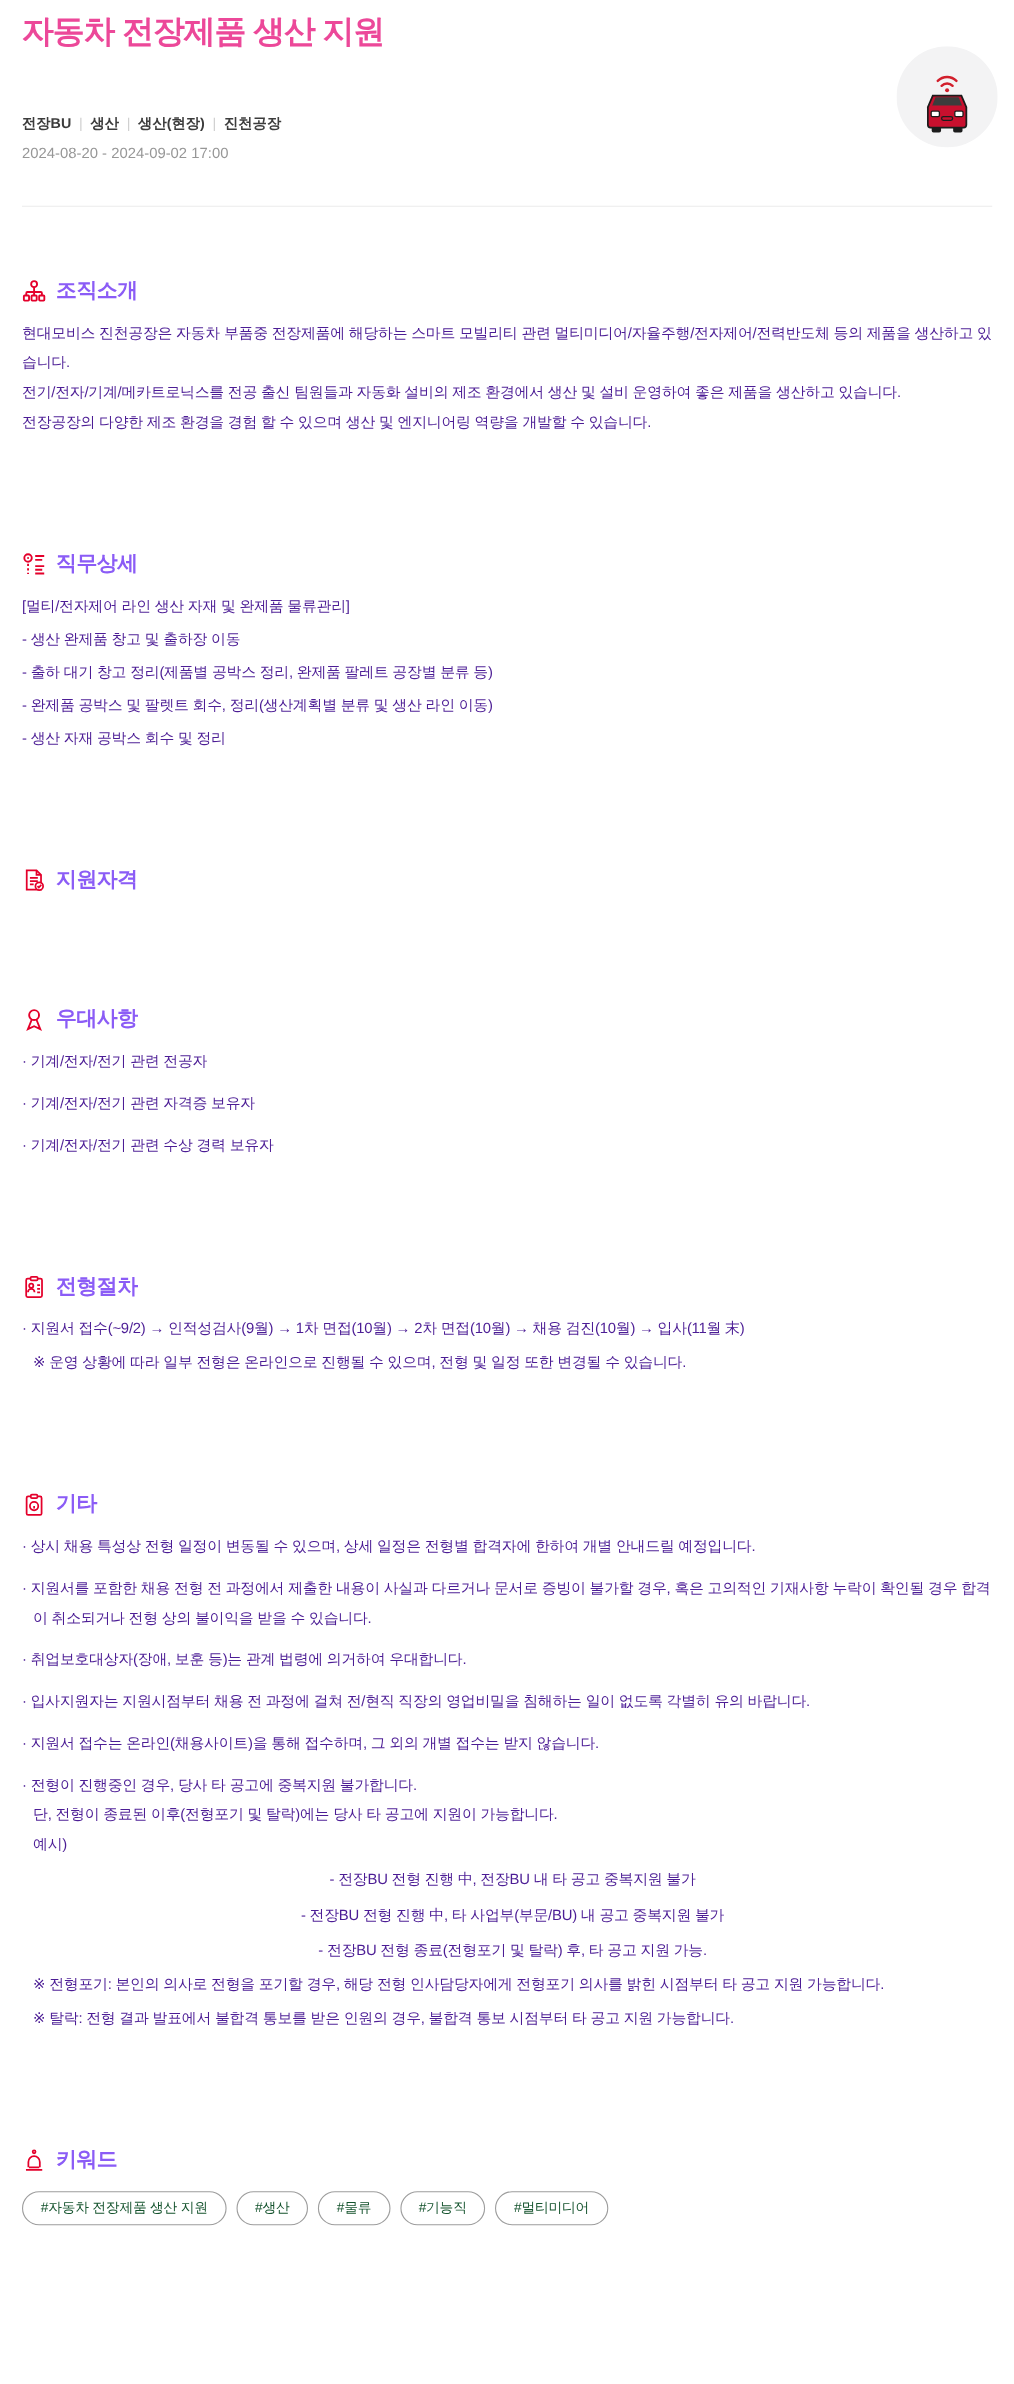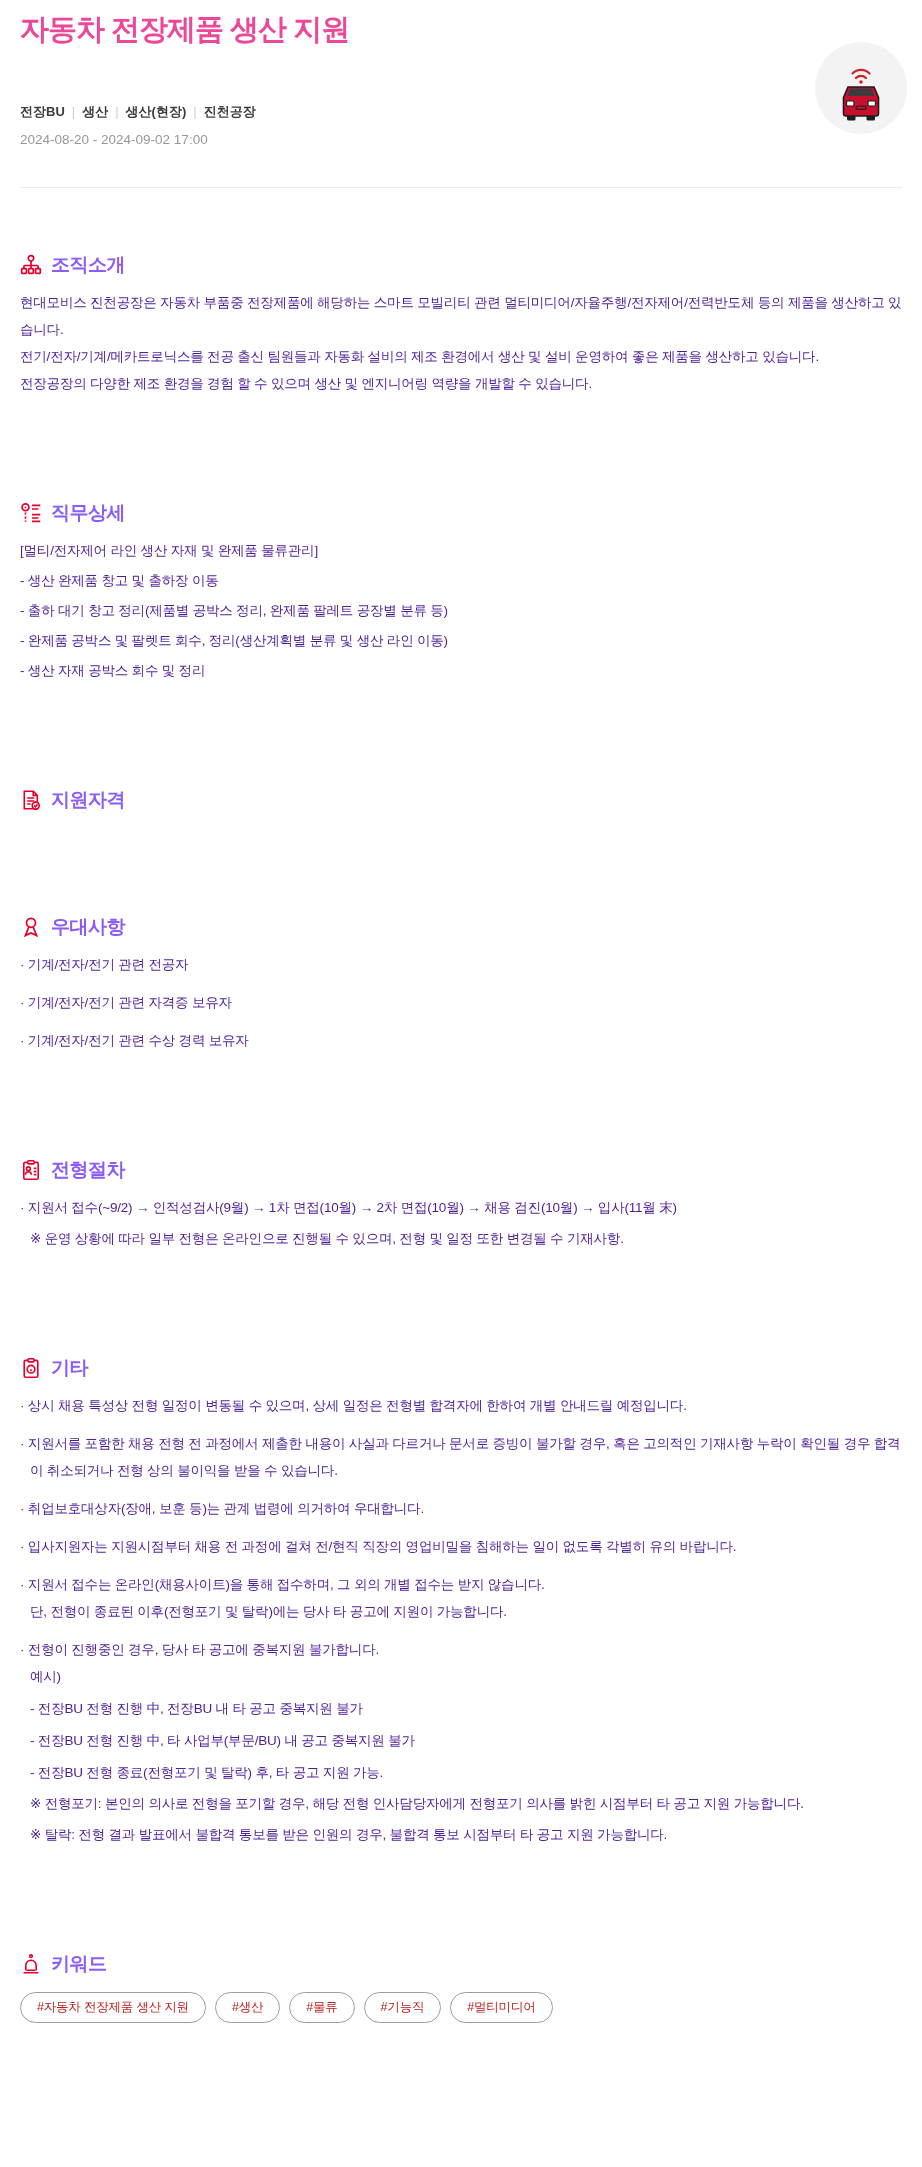--- a/index.html
+++ b/index.html
@@ -20,26 +20,26 @@
   .sec-h { display:flex; align-items:flex-start; gap:9px; color:#8b5cf6; font-size:19px; line-height:22px; font-weight:700; letter-spacing:-0.5px; }
   .sec-h .ic { width:22px; height:22px; display:inline-flex; color:#e4002b; flex:0 0 auto; }
   .sec-h .ic svg { width:100%; height:100%; }
   .sec-body { margin-top:13px; }
   .line { font-size:13.5px; line-height:27px; color:#4c1d95; letter-spacing:-0.2px; }
   .jd { margin-top:3px; }
   .bullet { margin-top:11px; padding-left:10px; text-indent:-10px; }
   .b0 { margin-top:0; }
   .note { margin-top:4px; padding-left:10px; }
   .cont { padding-left:10px; }
-  .dash { margin-top:5px; padding-left:10px; }
+  .dash { margin-top:5px; padding-left:10px;text-align:center; }
   .chips { margin-top:17px; display:flex; flex-wrap:wrap; gap:9px; }
   .chip {
     display:inline-flex; align-items:center; height:31px; padding:0 16px;
     border:1px solid #9d9d9d; border-radius:16px; background:#fff;
-    font-size:12.5px; color:#b91c1c; letter-spacing:-0.2px; cursor:pointer;
+    font-size:12.5px; color:#14532d; letter-spacing:-0.2px; cursor:pointer;
   }
 </style>
 </head>
 <body>
 
 <div class="wrap">
 
   <header>
     <h1 class="title">자동차 전장제품 생산 지원</h1>
 
@@ -151,21 +151,21 @@
           <rect x="7.8" y="1.7" width="6.4" height="3.2" rx="1" fill="#fff"></rect>
           <circle cx="8.4" cy="9.8" r="1.9"></circle>
           <path d="M5.4 15.8a3 3 0 0 1 6 0"></path>
           <path d="M13.8 9.4h2.6M13.8 12.6h2.6M13.8 15.8h2.6"></path>
         </svg>
       </span>
       <span>전형절차</span>
     </h2>
     <div class="sec-body">
       <div class="line bullet b0">· 지원서 접수(~9/2) → 인적성검사(9월) → 1차 면접(10월) → 2차 면접(10월) → 채용 검진(10월) → 입사(11월 末)</div>
-      <div class="line note">※ 운영 상황에 따라 일부 전형은 온라인으로 진행될 수 있으며, 전형 및 일정 또한 변경될 수 기재사항.</div>
+      <div class="line note">※ 운영 상황에 따라 일부 전형은 온라인으로 진행될 수 있으며, 전형 및 일정 또한 변경될 수 있습니다.</div>
     </div>
   </section>
 
   <section class="section">
     <h2 class="sec-h">
       <span class="ic">
         <svg viewBox="0 0 22 22" fill="none" stroke="currentColor" stroke-width="1.6">
           <rect x="4.2" y="3.4" width="13.6" height="16.8" rx="1.4"></rect>
           <rect x="8" y="1.7" width="6" height="3.2" rx="1" fill="#fff"></rect>
           <circle cx="11" cy="12.2" r="3.8"></circle>
@@ -173,22 +173,22 @@
         </svg>
       </span>
       <span>기타</span>
     </h2>
     <div class="sec-body">
       <div class="line bullet b0">· 상시 채용 특성상 전형 일정이 변동될 수 있으며, 상세 일정은 전형별 합격자에 한하여 개별 안내드릴 예정입니다.</div>
       <div class="line bullet">· 지원서를 포함한 채용 전형 전 과정에서 제출한 내용이 사실과 다르거나 문서로 증빙이 불가할 경우, 혹은 고의적인 기재사항 누락이 확인될 경우 합격이 취소되거나 전형 상의 불이익을 받을 수 있습니다.</div>
       <div class="line bullet">· 취업보호대상자(장애, 보훈 등)는 관계 법령에 의거하여 우대합니다.</div>
       <div class="line bullet">· 입사지원자는 지원시점부터 채용 전 과정에 걸쳐 전/현직 직장의 영업비밀을 침해하는 일이 없도록 각별히 유의 바랍니다.</div>
       <div class="line bullet">· 지원서 접수는 온라인(채용사이트)을 통해 접수하며, 그 외의 개별 접수는 받지 않습니다.</div>
+      <div class="line bullet">· 전형이 진행중인 경우, 당사 타 공고에 중복지원 불가합니다.</div>
       <div class="line cont">단, 전형이 종료된 이후(전형포기 및 탈락)에는 당사 타 공고에 지원이 가능합니다.</div>
-      <div class="line bullet">· 전형이 진행중인 경우, 당사 타 공고에 중복지원 불가합니다.</div>
       <div class="line cont">예시)</div>
       <div class="line dash">- 전장BU 전형 진행 中, 전장BU 내 타 공고 중복지원 불가</div>
       <div class="line dash">- 전장BU 전형 진행 中, 타 사업부(부문/BU) 내 공고 중복지원 불가</div>
       <div class="line dash">- 전장BU 전형 종료(전형포기 및 탈락) 후, 타 공고 지원 가능.</div>
       <div class="line note">※ 전형포기: 본인의 의사로 전형을 포기할 경우, 해당 전형 인사담당자에게 전형포기 의사를 밝힌 시점부터 타 공고 지원 가능합니다.</div>
       <div class="line note">※ 탈락: 전형 결과 발표에서 불합격 통보를 받은 인원의 경우, 불합격 통보 시점부터 타 공고 지원 가능합니다.</div>
     </div>
   </section>
 
   <section class="section">

